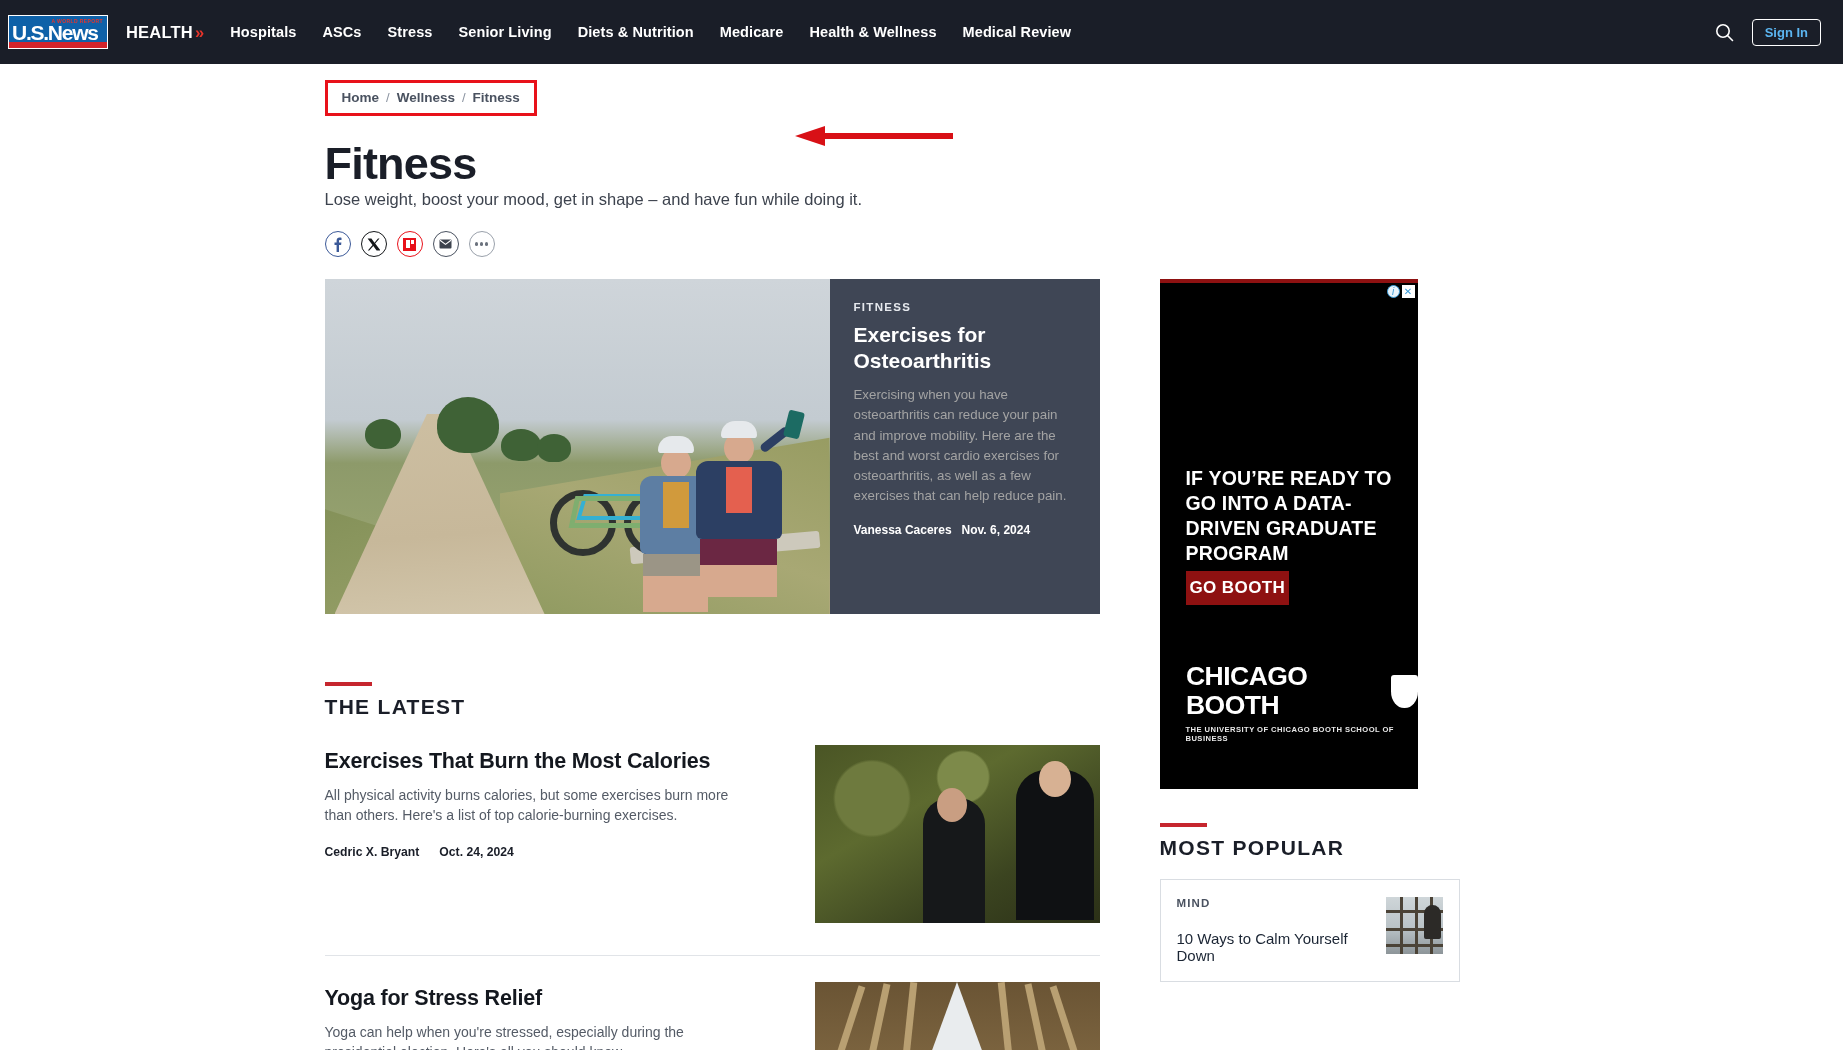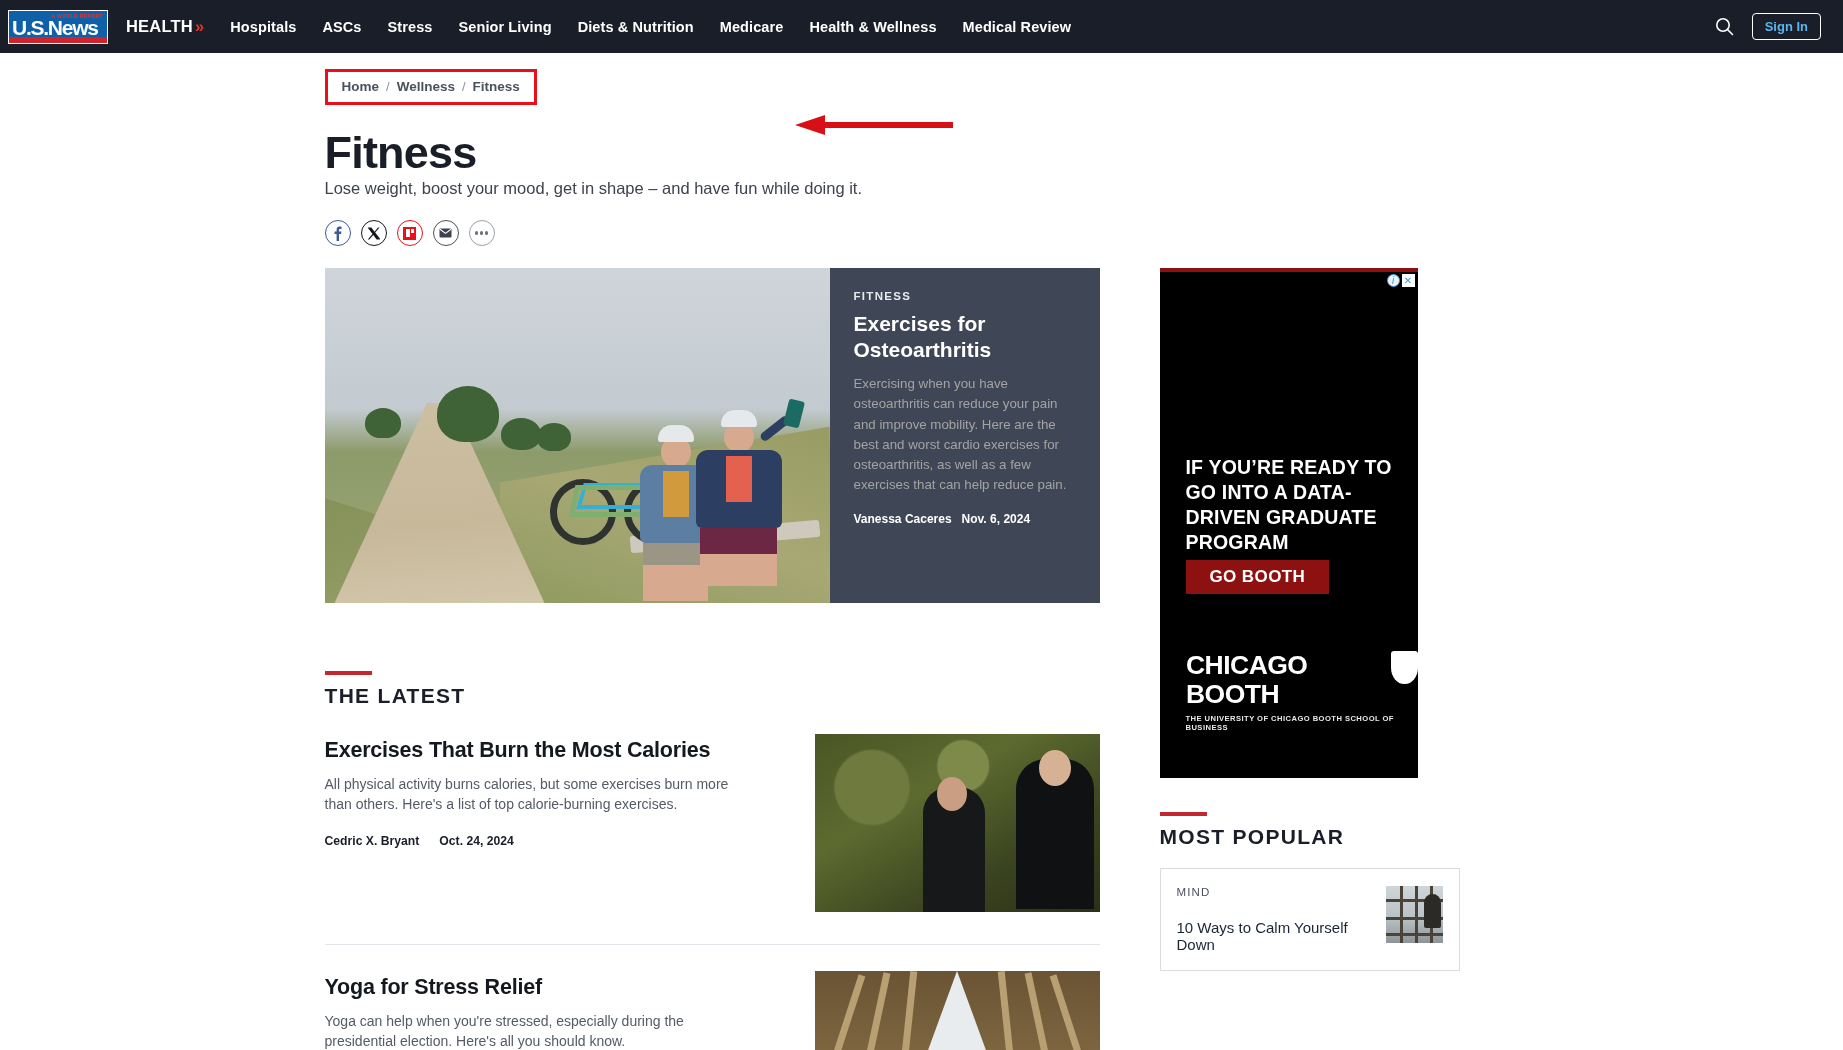--- a/index.html
+++ b/index.html
@@ -5,21 +5,21 @@
   * { box-sizing: border-box; margin: 0; padding: 0; }
   html, body {
     width: 1843px; height: 1050px;
     background: #ffffff;
     font-family: "Liberation Sans", sans-serif;
     overflow: hidden;
   }
 
   
   .topnav {
-    height: 53px;
+    height: 64px;
     background: #1a1e28;
     display: flex;
     align-items: center;
     padding: 0 22px 0 8px;
     position: relative;
   }
   .logo {
     width: 100px; height: 34px;
     background: #0e61a8;
     border: 1px solid #ffffff;
@@ -329,25 +329,25 @@
   }
   .ad-i { border: 1px solid #3b9cd8; border-radius: 50%; background: #e9f3fa; font-style: italic; }
   .ad-headline {
     position: absolute; left: 26px; top: 183px;
     color: #fff; font-size: 19.5px; font-weight: bold;
     line-height: 1.28; letter-spacing: .2px; width: 215px;
   }
   .ad-cta {
     position: absolute; left: 26px; top: 288px;
     background: #8e1111; color: #fff; font-weight: bold;
-    font-size: 17px; padding: 7px 24px; letter-spacing: .4px; cursor: pointer;
+    font-size: 17px; padding: 7px 4px; letter-spacing: .4px; cursor: pointer;
   }
   .ad-logo { position: absolute; left: 26px; bottom: 46px; }
   .ad-logo-main {
-    display: flex; align-items: flex-start; 
+    display: flex; align-items: center; 
   }
   .ad-logo-word {
     color: #fff; font-size: 25px; font-weight: bold; letter-spacing: -.5px;
     transform: scaleX(1.06); transform-origin: left center;
   }
   .ad-shield {
     width: 27px; height: 33px; background: #fff;
     border-radius: 3px 3px 50% 50%;
   }
   .ad-logo-sub {
@@ -355,21 +355,21 @@
     letter-spacing: .45px; margin-top: 5px;
   }
 
   .side-sec { margin-top: 34px; }
   .mp-card {
     border: 1px solid #d9dde2; margin-top: 19px;
     padding: 17px 16px; display: flex; align-items: flex-start; gap: 14px;
   }
   .mp-body { flex: 1; }
   .mp-kicker {
-    font-size: 11.5px; font-weight: normal; letter-spacing: 1.1px; color: #4a5260;
+    font-size: 11.5px; font-weight: bold; letter-spacing: 1.1px; color: #4a5260;
   }
   .mp-title {
     margin-top: 21px; font-size: 15px; color: #1a2433; cursor: pointer;
   }
   .mp-thumb {
     width: 57px; height: 57px; flex: 0 0 57px; overflow: hidden; position: relative;
     background: linear-gradient(#cfd6d9 0%, #b9c2c6 55%, #8d9599 100%);
   }
   .mp-thumb .mull-v, .mp-thumb .mull-h { position: absolute; background: #4b4337; }
   .mp-thumb .mull-v { width: 3px; height: 100%; top: 0; }

